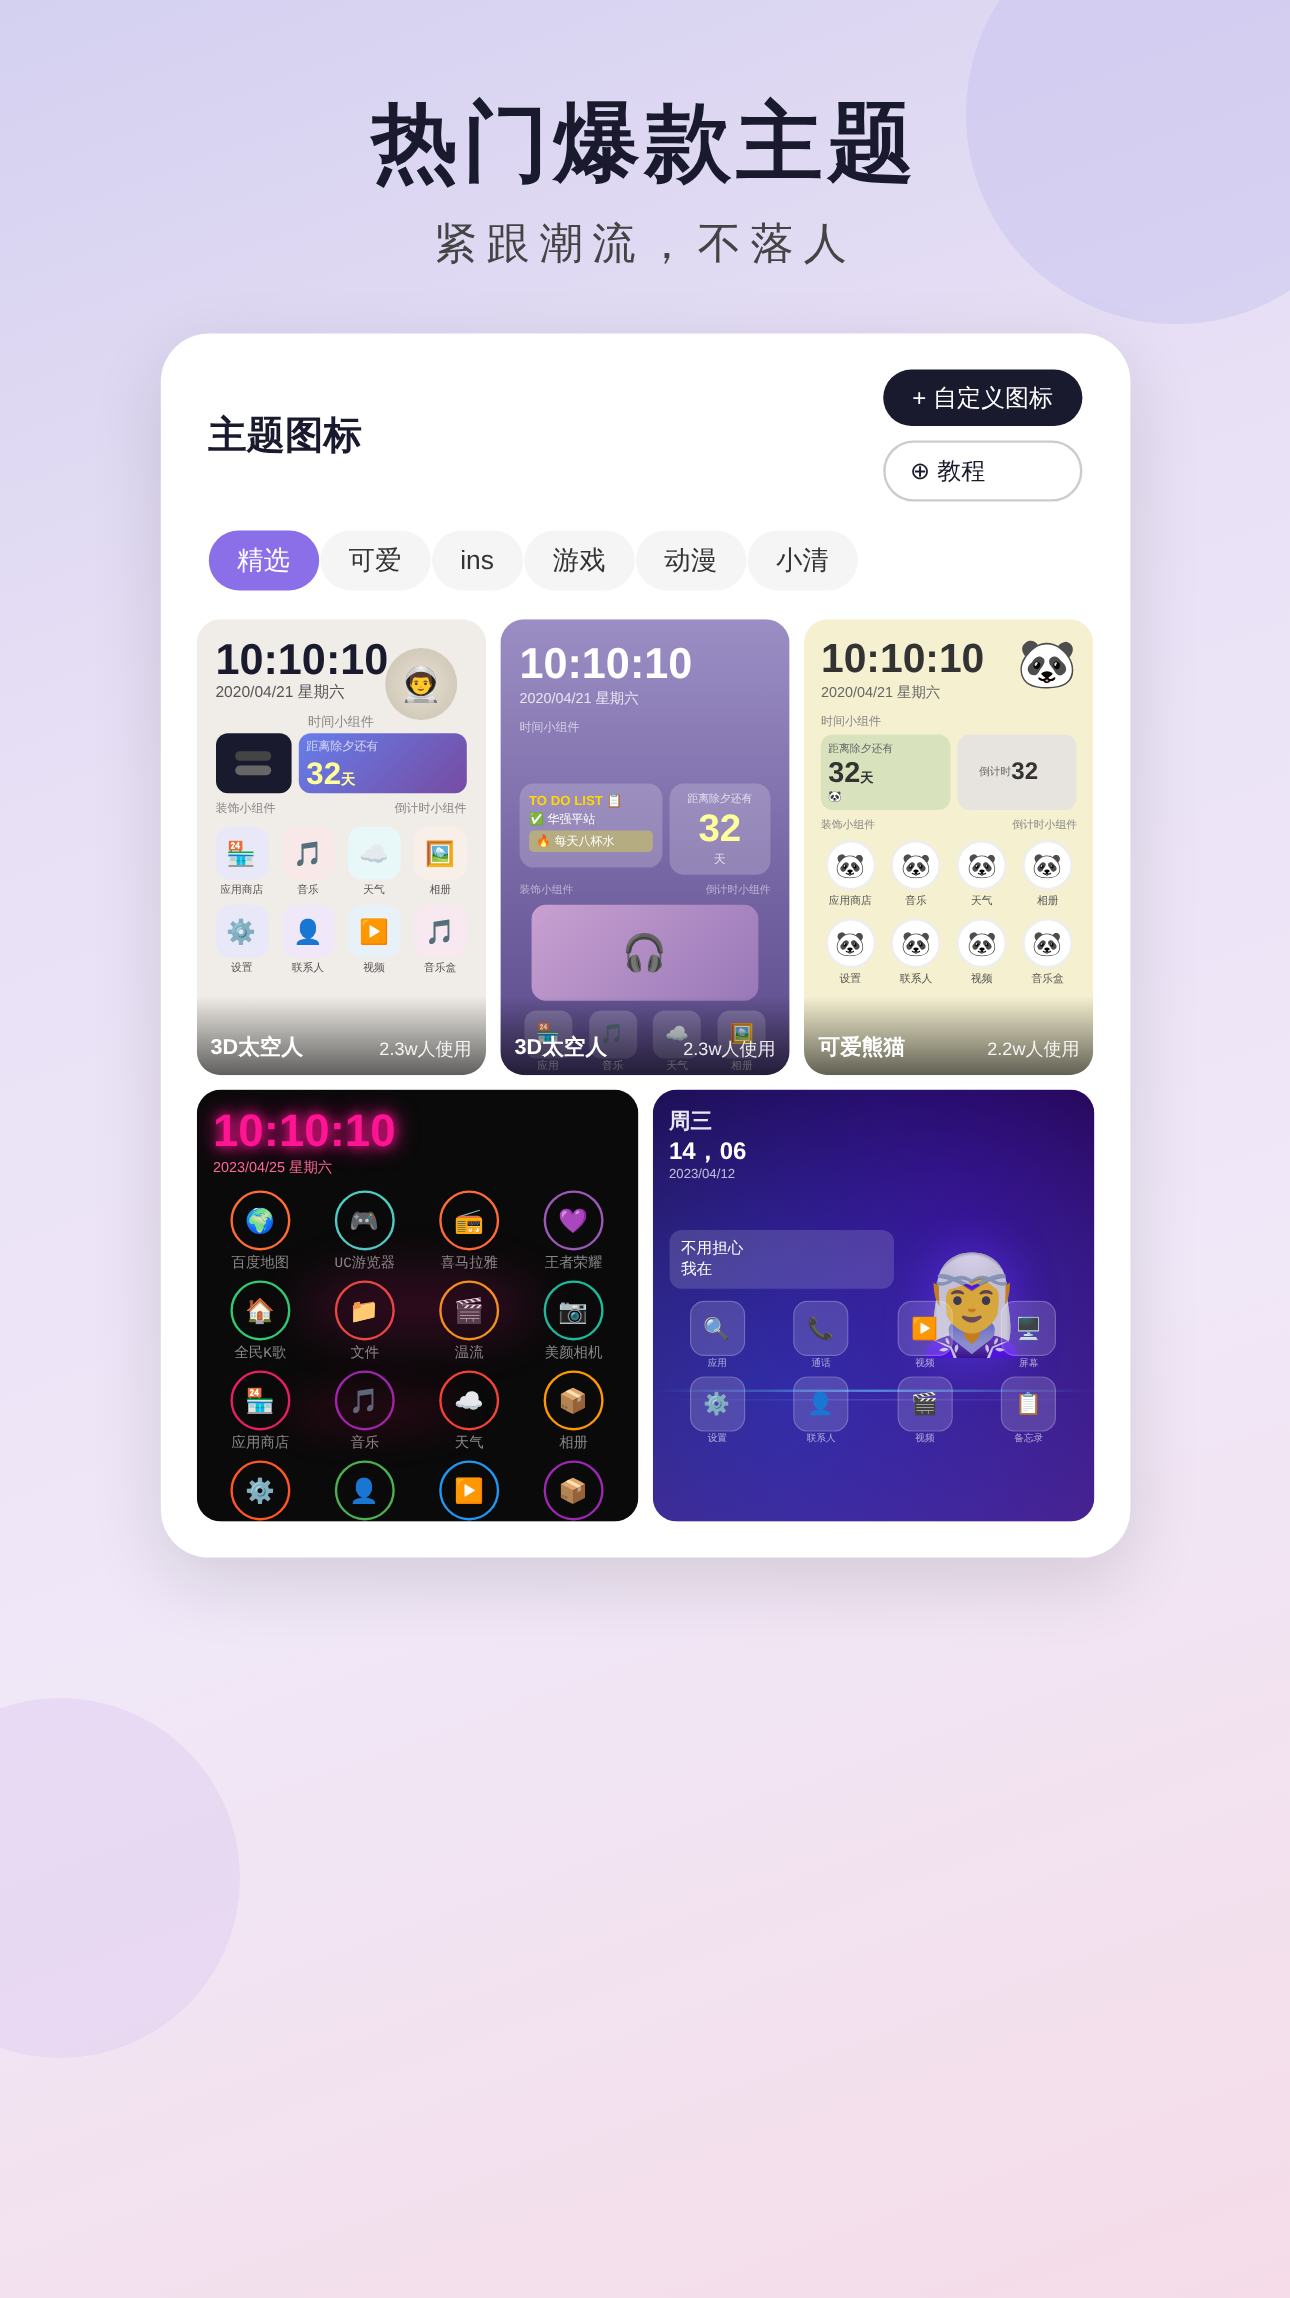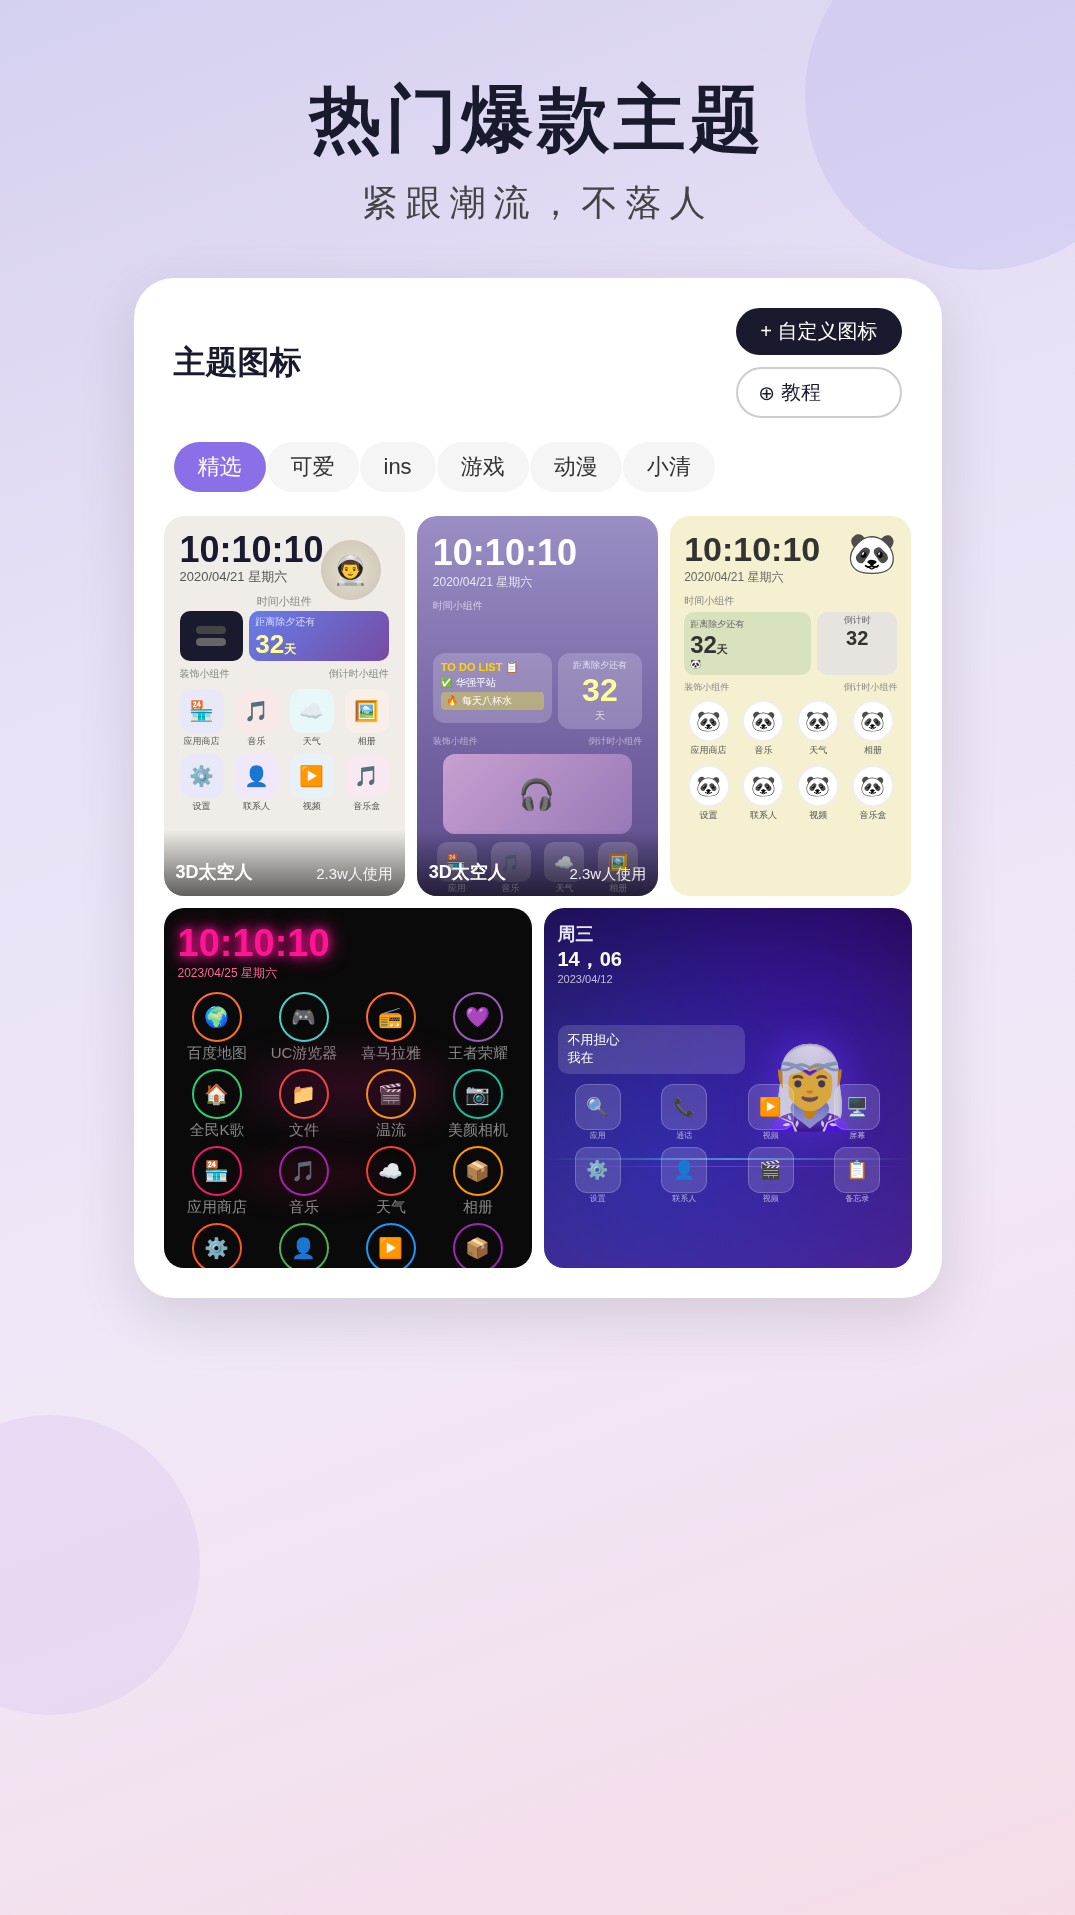--- a/index.html
+++ b/index.html
@@ -387,21 +387,21 @@
       margin: 0 auto;
     }
     .neon-icon-1 { border-color: #ff6b35; color: #ff6b35; }
     .neon-icon-2 { border-color: #4ecdc4; color: #4ecdc4; }
     .neon-icon-3 { border-color: #ff6b35; color: #ff6b35; }
     .neon-icon-4 { border-color: #9b59b6; color: #9b59b6; }
     .neon-icon-5 { border-color: #2ecc71; color: #2ecc71; }
     .neon-icon-6 { border-color: #e74c3c; color: #e74c3c; }
     .neon-icon-7 { border-color: #f39c12; color: #f39c12; }
     .neon-icon-8 { border-color: #1abc9c; color: #1abc9c; }
-    .neon-name { font-size: 15px; color: #888; text-align: right; margin-top: 2px; }
+    .neon-name { font-size: 12px; color: #888; text-align: right; margin-top: 2px; font-family: Liberation Mono, monospace; }
 
     
     .theme-anime {
       background: linear-gradient(180deg, #1a0a3a 0%, #2d1a5a 40%, #4a2080 100%);
       position: relative;
       overflow: hidden;
     }
     .anime-bg {
       position: absolute;
       inset: 0;
@@ -473,24 +473,24 @@
     }
     .panda-widget-1 {
       background: rgba(150,200,150,0.3);
       border-radius: 10px;
       padding: 6px;
       flex: 1.5;
     }
     .panda-widget-2 {
       background: rgba(200,200,255,0.3);
       border-radius: 10px;
-      padding: 2px;
+      padding: 18px;
       flex: 1;
       display: flex;
-      flex-direction: column;
+      flex-direction: row;
       align-items: center;
     }
     .panda-icons {
       display: grid;
       grid-template-columns: repeat(4, 1fr);
       gap: 6px;
     }
     .panda-icon {
       width: 42px;
       height: 42px;
@@ -712,20 +712,24 @@
                 <div class="panda-icon">🐼</div>
                 <div class="app-name">视频</div>
               </div>
             <div class="app-col">
                 <div class="panda-icon">🐼</div>
                 <div class="app-name">音乐盒</div>
               </div>
           </div>
         </div>
       </div>
+      <div class="theme-card-footer">
+        <span class="footer-name">可爱熊猫</span>
+        <span class="footer-users">2.2w人使用</span>
+      </div>
     </div>
 
   </div>
 
   <div class="theme-grid-bottom">
 
     <div class="theme-card-bottom">
       <div style="height:100%;background:#0a0a0a;position:relative;overflow:hidden;">
 
         <div style="position:absolute;top:50%;left:50%;transform:translate(-50%,-50%);width:200px;height:60px;background:rgba(255,20,147,0.15);filter:blur(20px);border-radius:50%;"></div>

